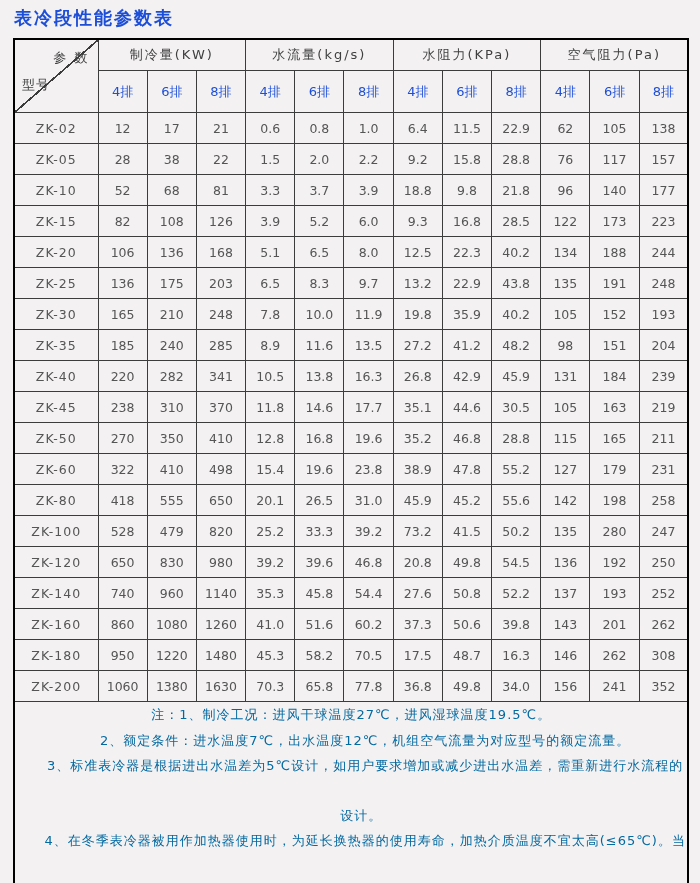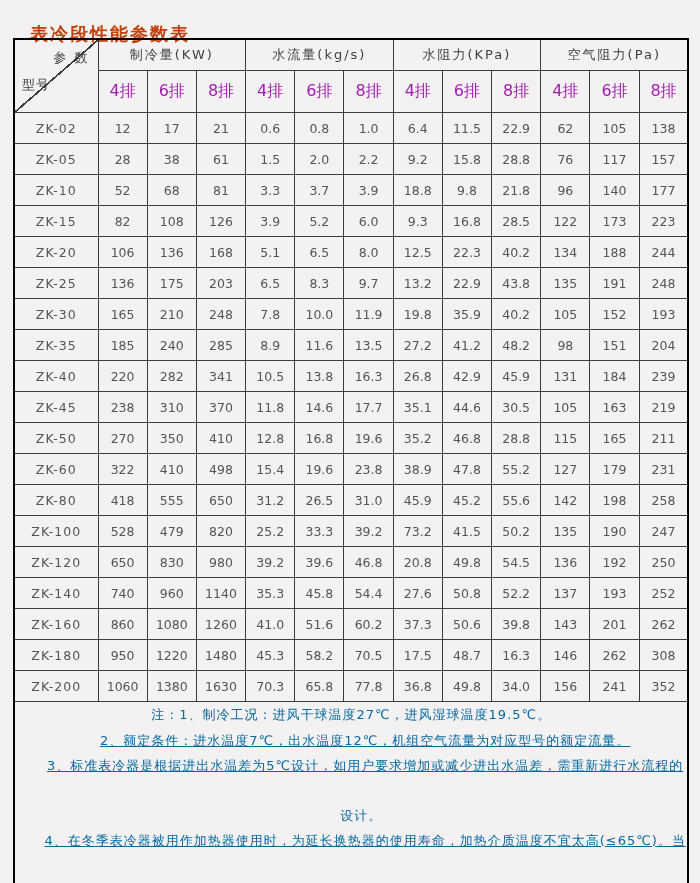--- a/index.html
+++ b/index.html
@@ -5,39 +5,39 @@
   html,body{margin:0;padding:0;}
   body{
     width:700px;height:883px;
     background:#f3f1f1;
     font-family:"DejaVu Sans","Liberation Sans",sans-serif;
     color:#4f4f4f;
     position:relative;
   }
   .page-title{
     position:absolute;left:14px;top:6px;
-    font-size:18px;font-weight:bold;color:#c2410c;
-    letter-spacing:2px;margin:16px;
+    font-size:18px;font-weight:bold;color:#1d4ed8;
+    letter-spacing:2px;margin:0;
   }
   table.spec{
     position:absolute;left:13px;top:38px;
     width:674px;border-collapse:collapse;table-layout:fixed;
     background:transparent;
   }
   table.spec td,table.spec th{
     border:1px solid #3c3c3c;
     text-align:center;vertical-align:middle;
     font-weight:normal;
     font-size:12.5px;color:#555;
     padding:0;
     overflow:hidden;
   }
   table.spec{border:2px solid #000000;}
   tr.group-row th{height:30px;font-size:13px;color:#3f3f3f;letter-spacing:2px;}
-  tr.sub-row th{height:41px;font-size:16px;color:#a21caf;text-align:center;}
+  tr.sub-row th{height:41px;font-size:13px;color:#1d4ed8;text-align:center;}
   tbody tr td{height:30px;}
   td.model{font-size:12.5px;letter-spacing:1px;}
   
   .corner{
     position:relative;
     background-image:linear-gradient(to bottom right,
       transparent 49.2%, #3c3c3c 49.2%, #3c3c3c 50.8%, transparent 50.8%);
   }
   .corner .top-label{
     position:absolute;right:8px;top:9px;
@@ -49,21 +49,21 @@
   }
   
   td.notes-cell{
     text-align:left;vertical-align:top;
     height:154px;padding:10px 10px 0 11px;
   }
   .note-line{
     margin:0;font-size:13px;color:#0369a1;
     line-height:25.5px;letter-spacing:1px;white-space:nowrap;
   }
-  .note-line.n2{margin-left:28px;text-decoration:underline;}
+  .note-line.n2{margin-left:28px;}
   .note-line.n3{margin-left:20px;margin-top:24px;}
 </style>
 </head>
 <body>
 
 <h1 class="page-title">表冷段性能参数表</h1>
 
 <table class="spec">
   <colgroup>
     <col style="width:84px">
@@ -108,21 +108,21 @@
         <td>11.5</td>
         <td>22.9</td>
         <td>62</td>
         <td>105</td>
         <td>138</td>
       </tr>
       <tr>
         <td class="model">ZK-05</td>
         <td>28</td>
         <td>38</td>
-        <td>61</td>
+        <td>22</td>
         <td>1.5</td>
         <td>2.0</td>
         <td>2.2</td>
         <td>9.2</td>
         <td>15.8</td>
         <td>28.8</td>
         <td>76</td>
         <td>117</td>
         <td>157</td>
       </tr>
@@ -274,21 +274,21 @@
         <td>55.2</td>
         <td>127</td>
         <td>179</td>
         <td>231</td>
       </tr>
       <tr>
         <td class="model">ZK-80</td>
         <td>418</td>
         <td>555</td>
         <td>650</td>
-        <td>31.2</td>
+        <td>20.1</td>
         <td>26.5</td>
         <td>31.0</td>
         <td>45.9</td>
         <td>45.2</td>
         <td>55.6</td>
         <td>142</td>
         <td>198</td>
         <td>258</td>
       </tr>
       <tr>
@@ -296,21 +296,21 @@
         <td>528</td>
         <td>479</td>
         <td>820</td>
         <td>25.2</td>
         <td>33.3</td>
         <td>39.2</td>
         <td>73.2</td>
         <td>41.5</td>
         <td>50.2</td>
         <td>135</td>
-        <td>190</td>
+        <td>280</td>
         <td>247</td>
       </tr>
       <tr>
         <td class="model">ZK-120</td>
         <td>650</td>
         <td>830</td>
         <td>980</td>
         <td>39.2</td>
         <td>39.6</td>
         <td>46.8</td>

